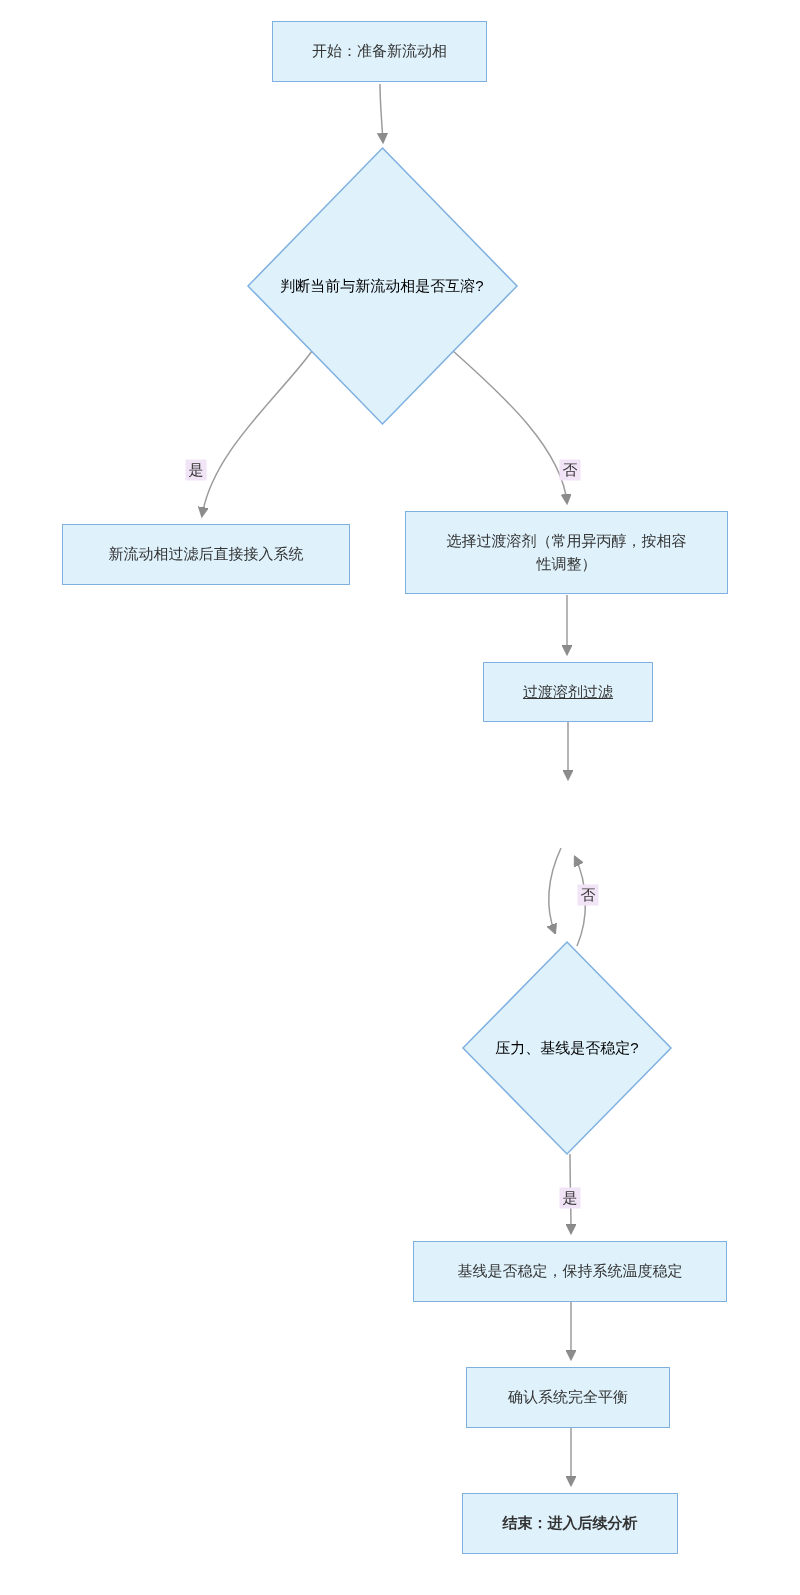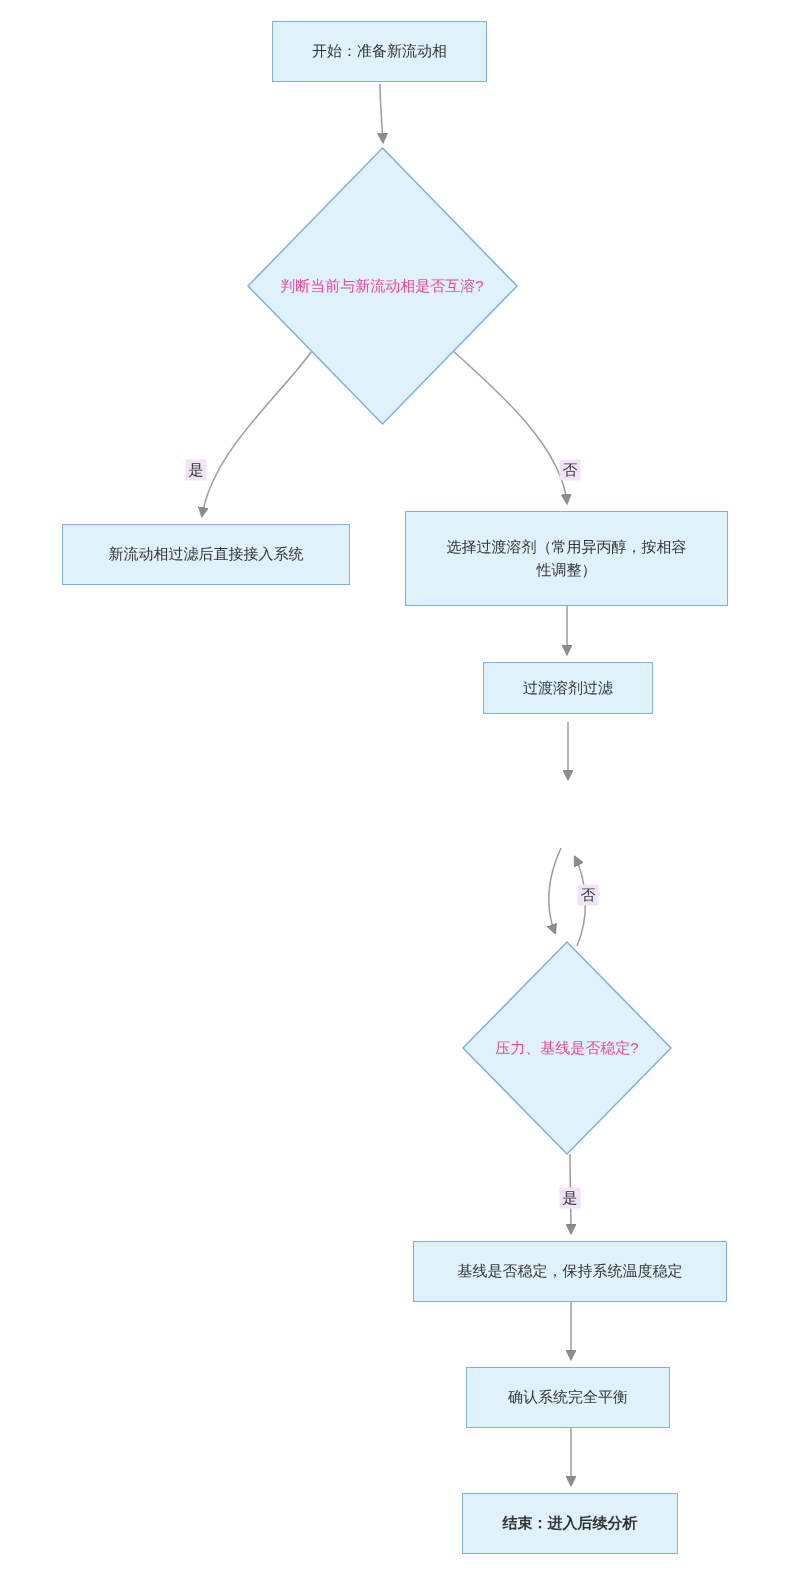--- a/index.html
+++ b/index.html
@@ -44,37 +44,37 @@
     text-align: center;
     font-size: 15px;
     line-height: 1.5;
     color: #333333;
   }
   .node span { display: inline-block; }
 
   
   #node-start        { left: 272px; top: 21px;   width: 215px; height: 61px; }
   #node-direct       { left: 62px;  top: 524px;  width: 288px; height: 61px; }
-  #node-transition   { left: 405px; top: 511px;  width: 323px; height: 95px; }
+  #node-transition   { left: 405px; top: 511px;  width: 323px; height: 83px; }
   #node-transition span { max-width: 252px; }
-  #node-filter       { left: 483px; top: 662px;  width: 170px; height: 52px; }
+  #node-filter       { left: 483px; top: 662px;  width: 170px; height: 60px; text-decoration: underline; }
   #node-flush        { left: 408px; top: 787px;  width: 320px; height: 61px; }
   #node-connect      { left: 413px; top: 1241px; width: 314px; height: 61px; }
   #node-confirm      { left: 466px; top: 1367px; width: 204px; height: 61px; }
   #node-end          { left: 462px; top: 1493px; width: 216px; height: 61px; font-weight: bold; }
 
   
   .diamond-text {
     position: absolute;
     display: flex;
     align-items: center;
     justify-content: center;
     text-align: center;
     font-size: 15px;
-    color: #ec4899;
+    color: #000000;
     pointer-events: none;
   }
   #dtext-miscible { left: 232px; top: 270px; width: 300px; height: 32px; }
   #dtext-stable   { left: 417px; top: 1032px; width: 300px; height: 32px; }
 
   
   .edge-label {
     position: absolute;
     transform: translate(-50%, -50%);
     background: #f2e4f7;

